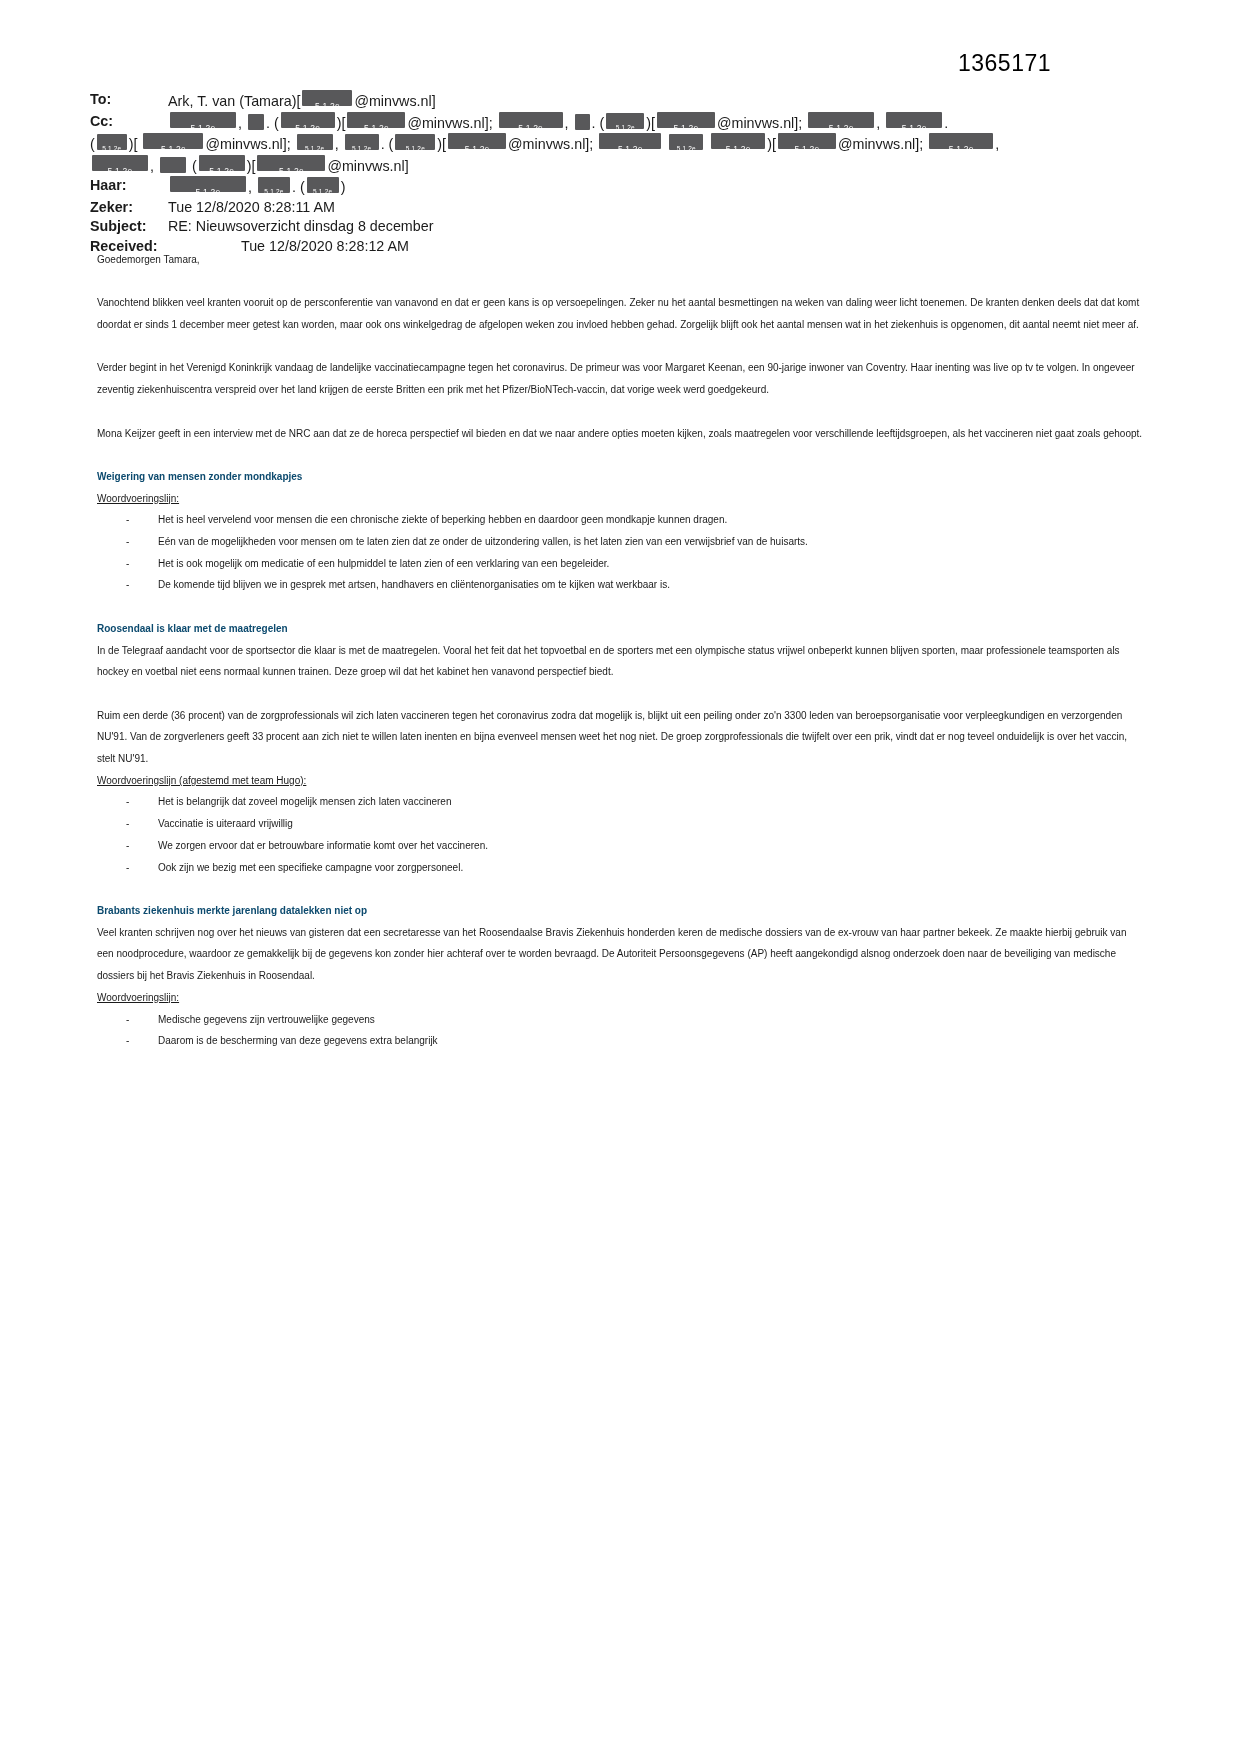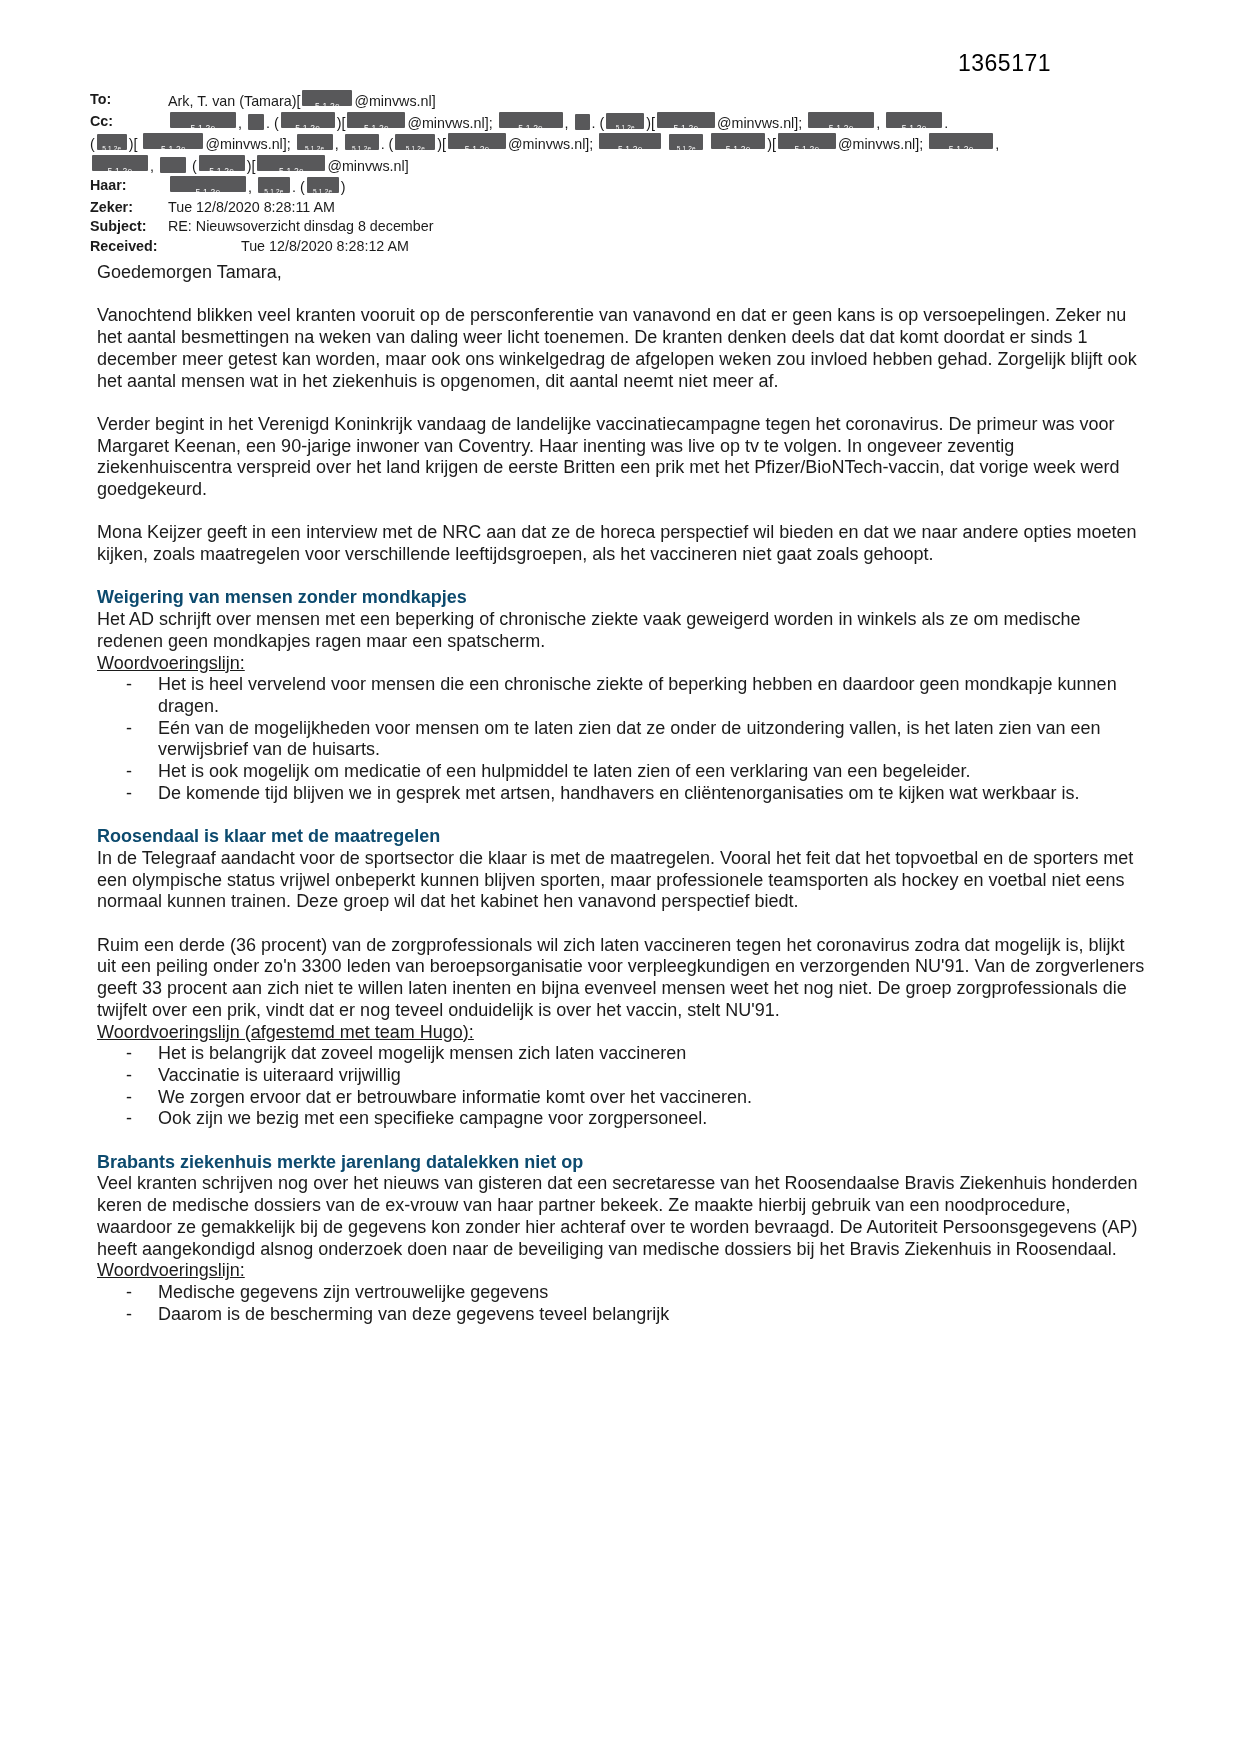--- a/index.html
+++ b/index.html
@@ -37,22 +37,22 @@
     padding: 8px 3px; margin: 0 2px;
     vertical-align: -3px;
     border-radius: 1px;
     box-sizing: border-box;
   }
   .redact.sm { height: 14px; line-height: 14px; font-size: 6.5px; vertical-align: -2px; }
   .redact.xs { height: 13px; line-height: 13px; font-size: 6px; vertical-align: -2px; }
 
   
   .body-area {
-    position: absolute; left: 97px; top: 262px; width: 1048px;
-    font-size: 18px; line-height: 21.7px;
+    position: absolute; left: 97px; top: 249px; width: 1048px;
+    font-size: 10px; line-height: 21.7px;
   }
   .greeting { margin: 0 0 21.7px 0; }
   .para { margin: 0 0 21.7px 0; }
   .section { margin: 0 0 21.7px 0; }
   .section-title { font-weight: bold; color: #0c4a6e; }
   .wvl { text-decoration: underline; }
   .bullet { display: flex; padding-left: 29px; }
   .bullet .dash { flex: 0 0 32px; }
   .bullet .btext { flex: 1; }
 </style>
@@ -74,21 +74,20 @@
   <div class="body-area">
     <p class="greeting">Goedemorgen Tamara,</p>
     <div id="paragraphs">
         <p class="para">Vanochtend blikken veel kranten vooruit op de persconferentie van vanavond en dat er geen kans is op versoepelingen. Zeker nu het aantal besmettingen na weken van daling weer licht toenemen. De kranten denken deels dat dat komt doordat er sinds 1 december meer getest kan worden, maar ook ons winkelgedrag de afgelopen weken zou invloed hebben gehad. Zorgelijk blijft ook het aantal mensen wat in het ziekenhuis is opgenomen, dit aantal neemt niet meer af.</p>
         <p class="para">Verder begint in het Verenigd Koninkrijk vandaag de landelijke vaccinatiecampagne tegen het coronavirus. De primeur was voor Margaret Keenan, een 90-jarige inwoner van Coventry. Haar inenting was live op tv te volgen. In ongeveer zeventig ziekenhuiscentra verspreid over het land krijgen de eerste Britten een prik met het Pfizer/BioNTech-vaccin, dat vorige week werd goedgekeurd.</p>
         <p class="para">Mona Keijzer geeft in een interview met de NRC aan dat ze de horeca perspectief wil bieden en dat we naar andere opties moeten kijken, zoals maatregelen voor verschillende leeftijdsgroepen, als het vaccineren niet gaat zoals gehoopt.</p>
       </div>
     <div id="sections">
         <div class="section">
           <div class="section-title">Weigering van mensen zonder mondkapjes</div>
-          <div class="section-text">Het AD schrijft over mensen met een beperking of chronische ziekte vaak geweigerd worden in winkels als ze om medische redenen geen mondkapjes ragen maar een spatscherm.</div>
           <div class="wvl">Woordvoeringslijn:</div>
           <div class="bullet">
             <span class="dash">-</span>
             <span class="btext">Het is heel vervelend voor mensen die een chronische ziekte of beperking hebben en daardoor geen mondkapje kunnen dragen.</span>
           </div>
           <div class="bullet">
             <span class="dash">-</span>
             <span class="btext">Eén van de mogelijkheden voor mensen om te laten zien dat ze onder de uitzondering vallen, is het laten zien van een verwijsbrief van de huisarts.</span>
           </div>
           <div class="bullet">
@@ -127,18 +126,18 @@
         <div class="section">
           <div class="section-title">Brabants ziekenhuis merkte jarenlang datalekken niet op</div>
           <div class="section-text">Veel kranten schrijven nog over het nieuws van gisteren dat een secretaresse van het Roosendaalse Bravis Ziekenhuis honderden keren de medische dossiers van de ex-vrouw van haar partner bekeek. Ze maakte hierbij gebruik van een noodprocedure, waardoor ze gemakkelijk bij de gegevens kon zonder hier achteraf over te worden bevraagd. De Autoriteit Persoonsgegevens (AP) heeft aangekondigd alsnog onderzoek doen naar de beveiliging van medische dossiers bij het Bravis Ziekenhuis in Roosendaal.</div>
           <div class="wvl">Woordvoeringslijn:</div>
           <div class="bullet">
             <span class="dash">-</span>
             <span class="btext">Medische gegevens zijn vertrouwelijke gegevens</span>
           </div>
           <div class="bullet">
             <span class="dash">-</span>
-            <span class="btext">Daarom is de bescherming van deze gegevens teveel belangrijk</span>
+            <span class="btext">Daarom is de bescherming van deze gegevens extra belangrijk</span>
           </div>
         </div>
       </div>
   </div>
 </div>
 
 </body></html>

